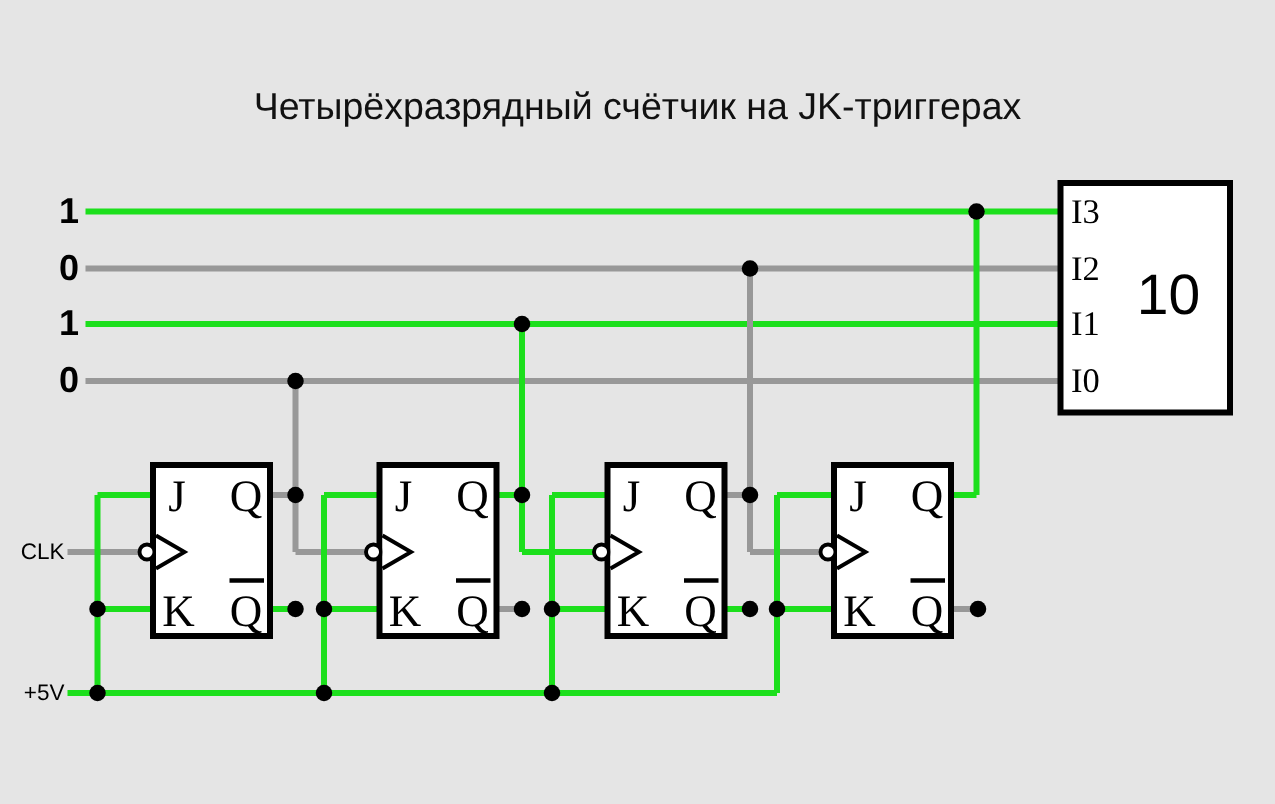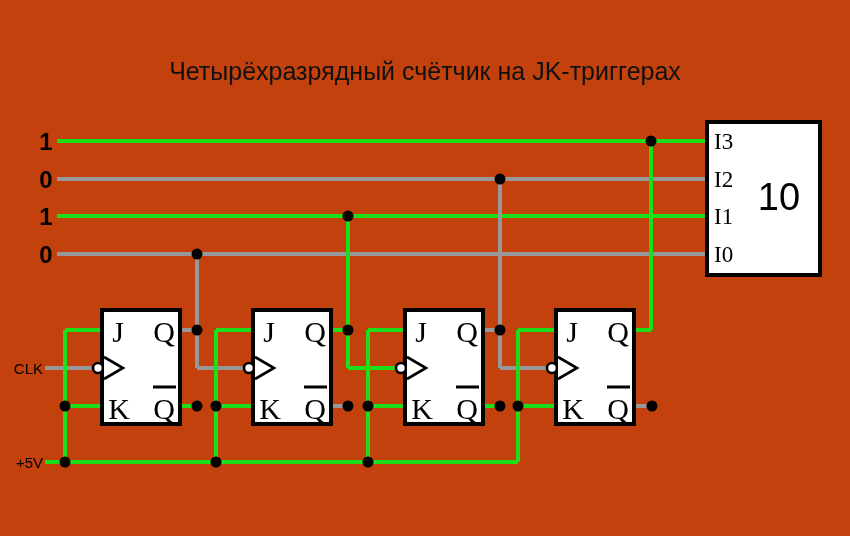--- a/index.html
+++ b/index.html
@@ -1,20 +1,20 @@
 <!DOCTYPE html>
 <html><head>
 <meta charset="utf-8">
 <style>
   html, body { margin: 0; padding: 0; background: #ffffff; }
   #stage {
     position: relative;
     width: 850px;
     height: 536px;
-    background: #c2410c;
+    background: #e5e5e5;
     overflow: hidden;
     font-family: "Liberation Sans", sans-serif;
   }
   #title {
     position: absolute;
     top: 57px;
     left: 0;
     width: 100%;
     text-align: center;
     font-size: 25px;

